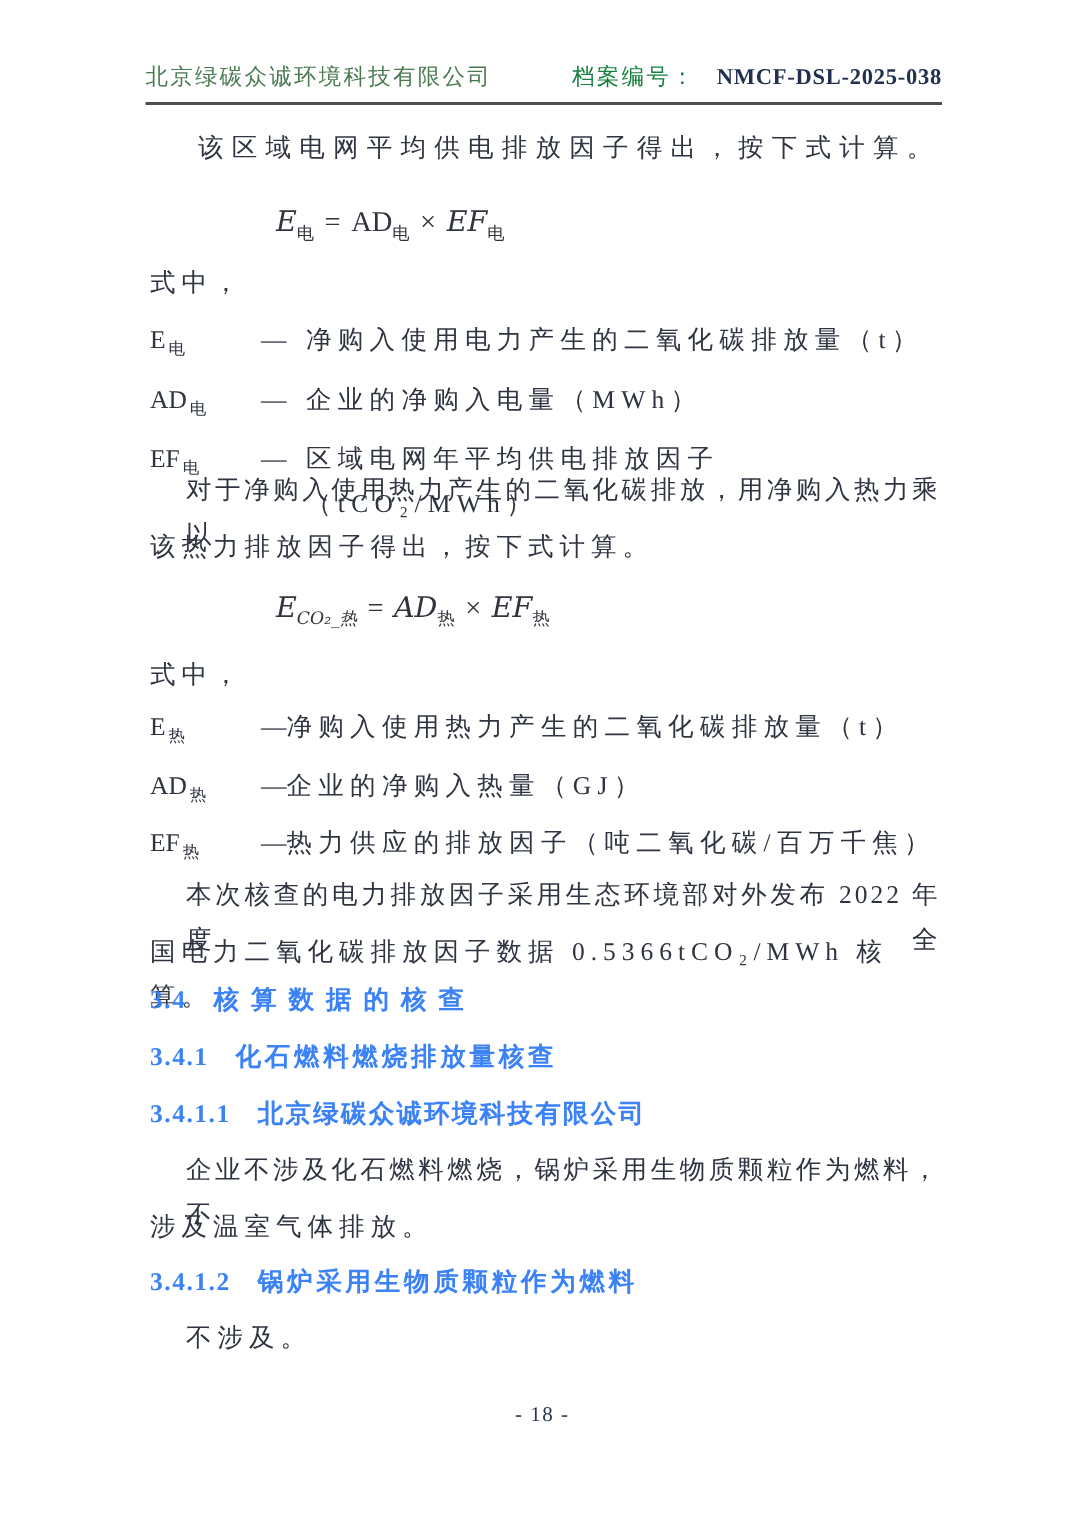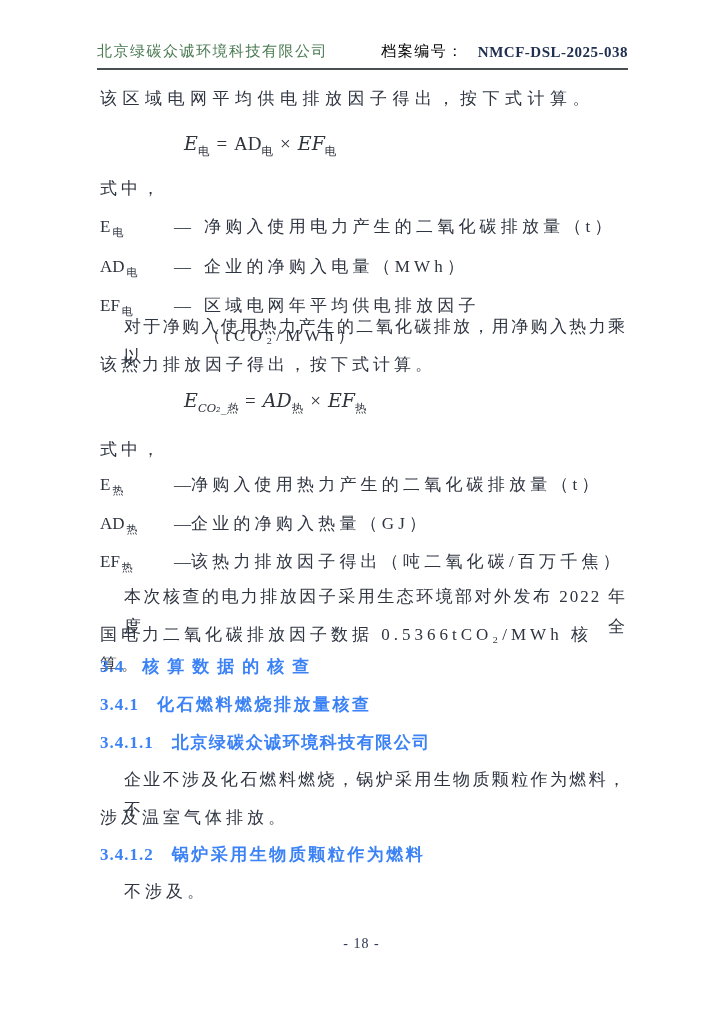--- a/index.html
+++ b/index.html
@@ -8,34 +8,34 @@
     font-family:"Liberation Serif","DejaVu Serif",serif;
     color:#2e3440;overflow:hidden;
   }
   .hdr{
     position:absolute;left:97px;top:42px;width:531px;
     display:flex;align-items:flex-end;
     border-bottom:2px solid #4a4f52;padding-bottom:7px;
     font-size:15px;letter-spacing:1.5px;
   }
   .hdr .company{color:#4a7a52;flex-grow:1;}
-  .hdr .arch-label{color:#000000;text-align:center;}
+  .hdr .arch-label{color:#15803d;text-align:center;}
   .hdr .arch-no{color:#203050;margin-left:14px;letter-spacing:0.5px;font-weight:bold;font-family:"Liberation Serif",serif;}
   .abs{position:absolute;left:100px;width:527px;font-size:17px;line-height:30px;letter-spacing:4px;}
-  .ls6{letter-spacing:5.5px;}
+  .ls6{letter-spacing:5.5px;text-align:right;}
   .fill{text-align:justify;text-align-last:justify;letter-spacing:2px;}
   .indent{padding-left:24px;width:503px;}
   .defrow{display:flex;align-items:flex-start;}
   .term{display:inline-block;width:74px;letter-spacing:0;flex:none;}
   .sub{font-size:11px;vertical-align:-4px;letter-spacing:0;margin-left:2px;}
   .dash1{flex:none;margin-right:13px;letter-spacing:0;}
   .dash2{flex:none;margin-right:0;letter-spacing:0;}
   .desc{letter-spacing:4.2px;}
   .desc2{letter-spacing:4.2px;}
-  .formula{position:absolute;left:184px;font-size:19px;letter-spacing:0;line-height:30px;color:#30343c;}
+  .formula{position:absolute;left:184px;font-size:19px;letter-spacing:0;line-height:40px;color:#30343c;}
   .fv{font-style:italic;font-family:"DejaVu Serif",serif;}
   .fu{font-style:normal;font-family:"Liberation Serif",serif;}
   .fop{padding:0 7px;font-style:normal;}
   .fsub{font-size:11.5px;vertical-align:-5px;letter-spacing:0;}
   .f2 .fv{font-family:"DejaVu Serif",serif;font-weight:500;}
   .heading{font-weight:bold;color:#3b82f6;letter-spacing:0;}
   .heading .hnum{letter-spacing:1px;margin-right:18px;}
   .h-34 .htitle{letter-spacing:8px;}
   .h-341 .htitle{letter-spacing:2.5px;}
   .h-3411 .htitle{letter-spacing:1.5px;}
@@ -91,21 +91,21 @@
   <span class="desc2">净购入使用热力产生的二氧化碳排放量（t）</span>
 </div>
 <div class="abs defrow" style="top:509px">
   <span class="term"><span>AD</span><span class="sub">热</span></span>
   <span class="dash2">—</span>
   <span class="desc2">企业的净购入热量（GJ）</span>
 </div>
 <div class="abs defrow" style="top:547px">
   <span class="term"><span>EF</span><span class="sub">热</span></span>
   <span class="dash2">—</span>
-  <span class="desc2">该热力排放因子得出（吨二氧化碳/百万千焦）</span>
+  <span class="desc2">热力供应的排放因子（吨二氧化碳/百万千焦）</span>
 </div>
 
 <div class="abs fill indent" style="top:582px">本次核查的电力排放因子采用生态环境部对外发布 2022 年度全</div>
 <div class="abs" style="top:620px">国电力二氧化碳排放因子数据 0.5366tCO₂/MWh 核算。</div>
 
 <div class="abs heading h-34" style="top:652px">
   <span class="hnum">3.4</span><span class="htitle">核算数据的核查</span>
 </div>
 <div class="abs heading h-341" style="top:690px">
   <span class="hnum">3.4.1</span><span class="htitle">化石燃料燃烧排放量核查</span>

